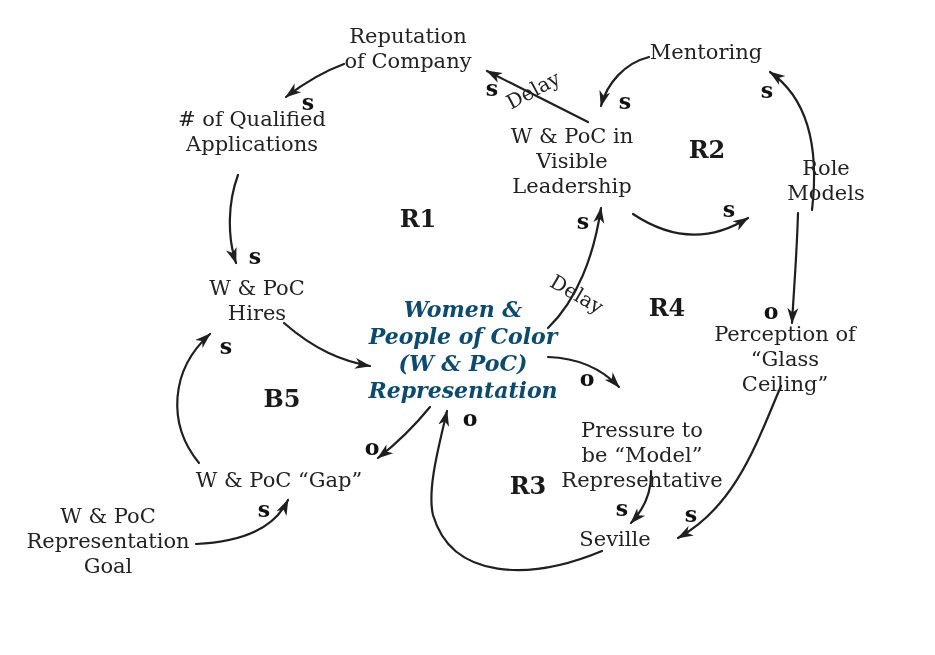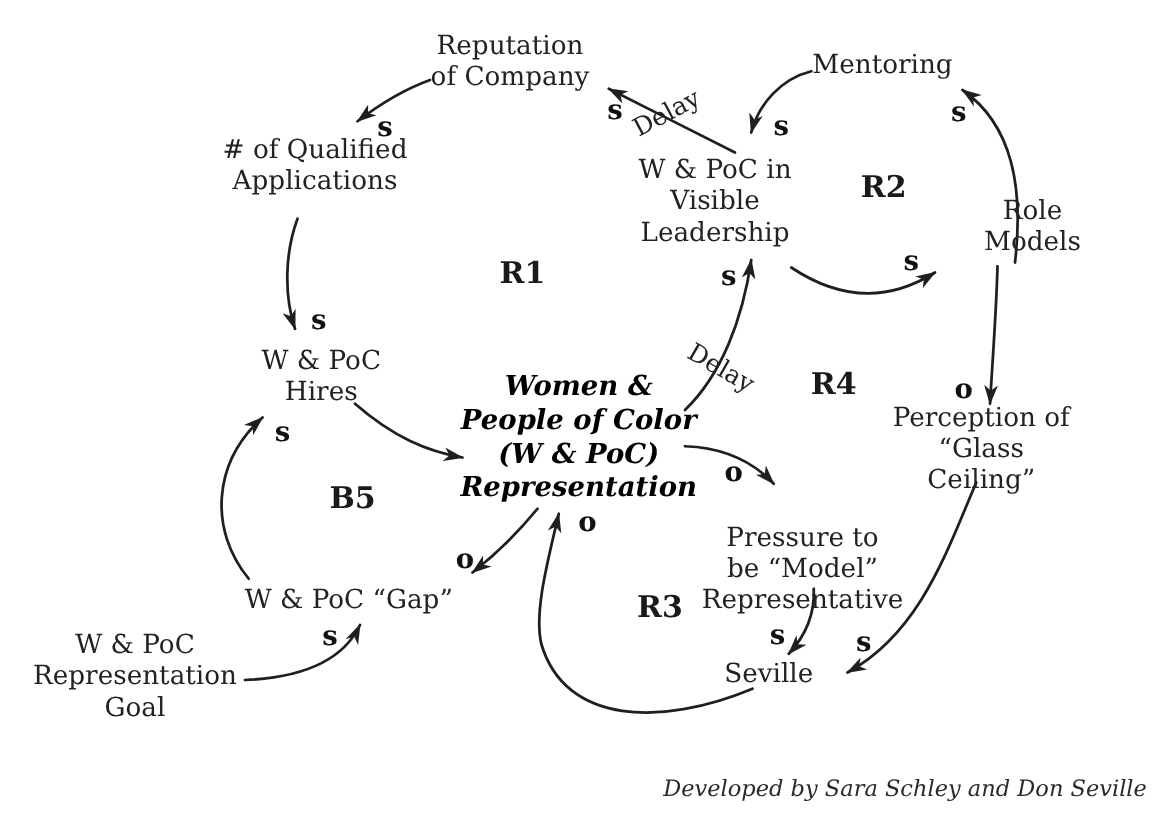--- a/index.html
+++ b/index.html
@@ -31,21 +31,21 @@
     font-size: 21px;
     line-height: 25px;
     white-space: pre-line;
     color: #222;
   }
   .node.emphasis {
     font-weight: bold;
     font-style: italic;
     font-size: 22px;
     line-height: 27px;
-    color: #000000;
+    color: #0c4a6e;
   }
   .loop-label {
     position: absolute;
     transform: translate(-50%, -50%);
     font-weight: bold;
     font-size: 24px;
     color: #1a1a1a;
   }
   .sign {
     position: absolute;
@@ -141,14 +141,13 @@
 Representation
 Goal</div>
       <div class="loop-label" style="left: 418px; top: 218px;">R1</div>
       <div class="loop-label" style="left: 707px; top: 149px;">R2</div>
       <div class="loop-label" style="left: 528px; top: 485px;">R3</div>
       <div class="loop-label" style="left: 667px; top: 307px;">R4</div>
       <div class="loop-label" style="left: 282px; top: 398px;">B5</div>
       <div class="delay" style="left: 533px; top: 90px; transform: translate(-50%, -50%) rotate(-28deg);">Delay</div>
       <div class="delay" style="left: 577px; top: 294px; transform: translate(-50%, -50%) rotate(30deg);">Delay</div>
     </div>
-  <div class="caption">Developed by Sara Schley and Don Seville</div>
 </div>
 
 </body></html>

